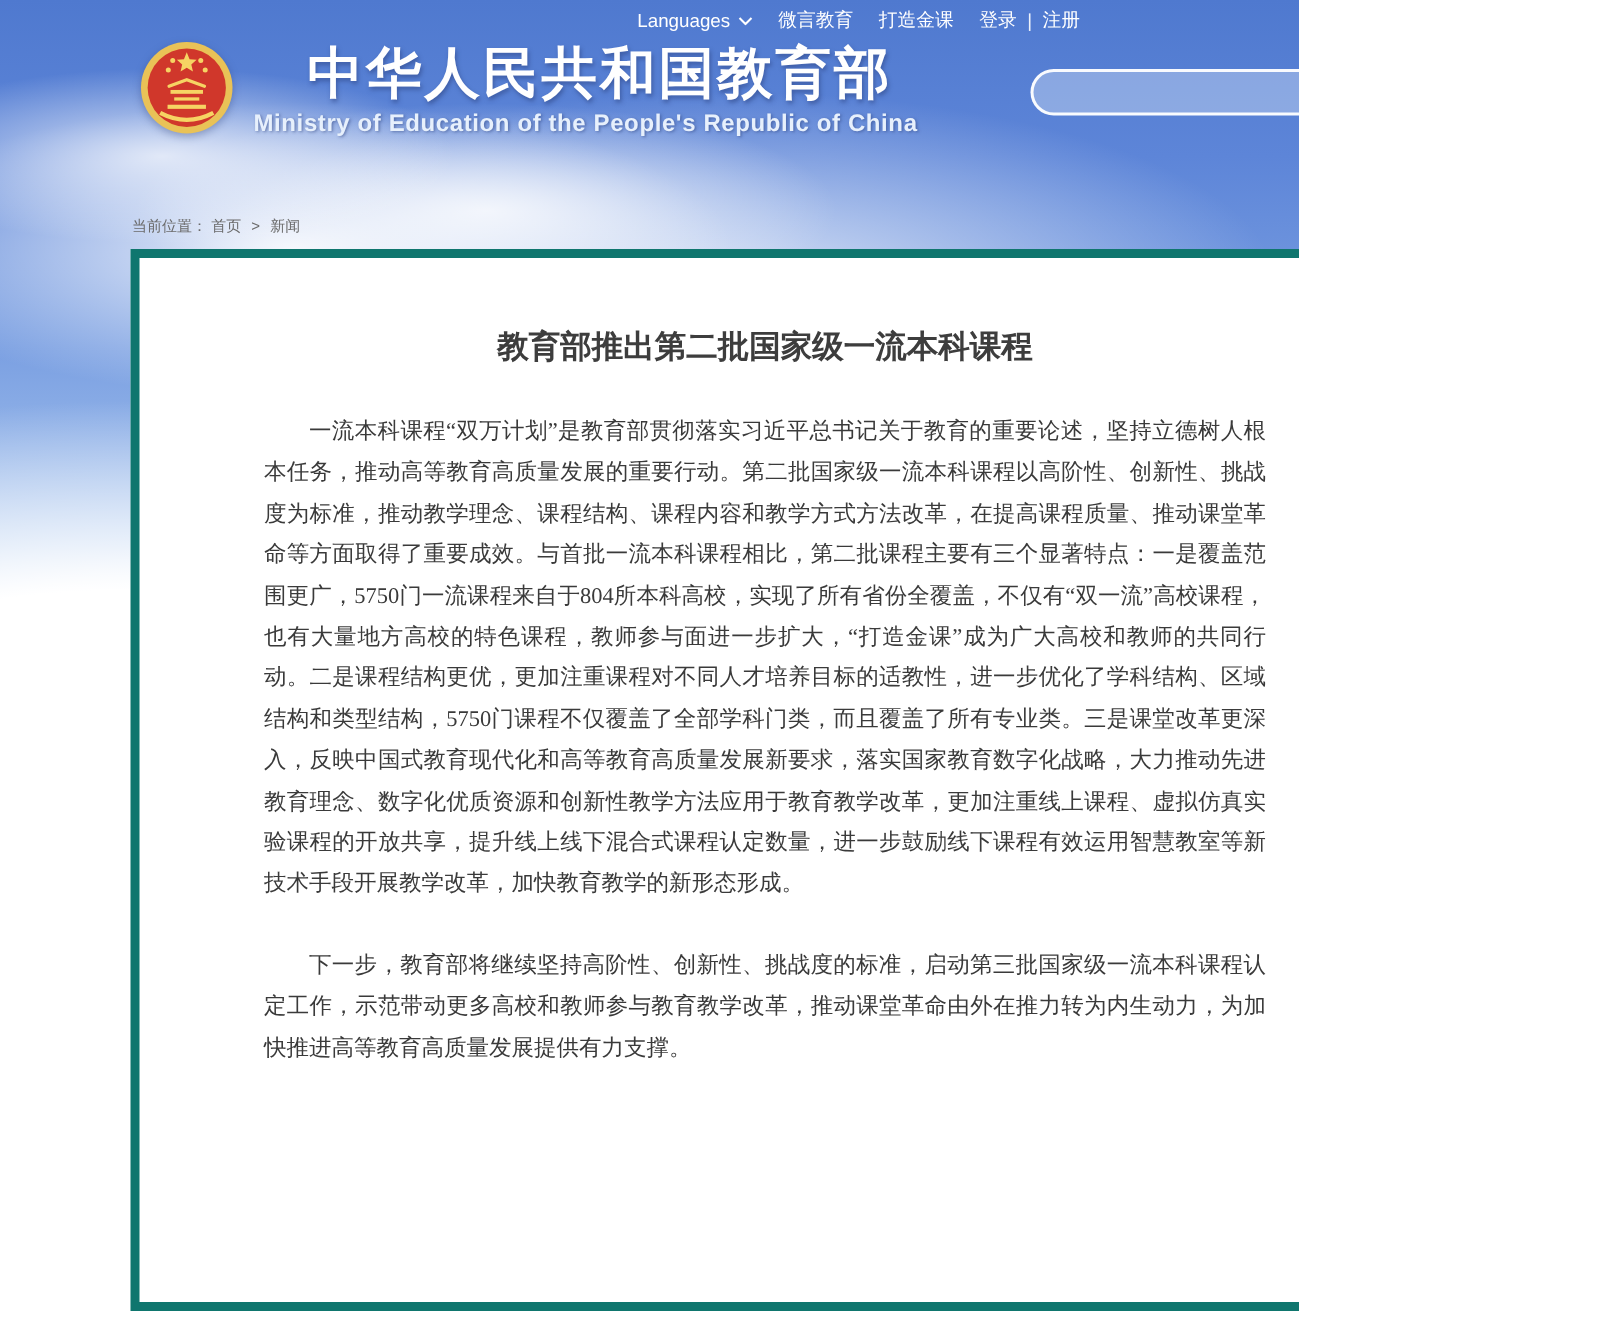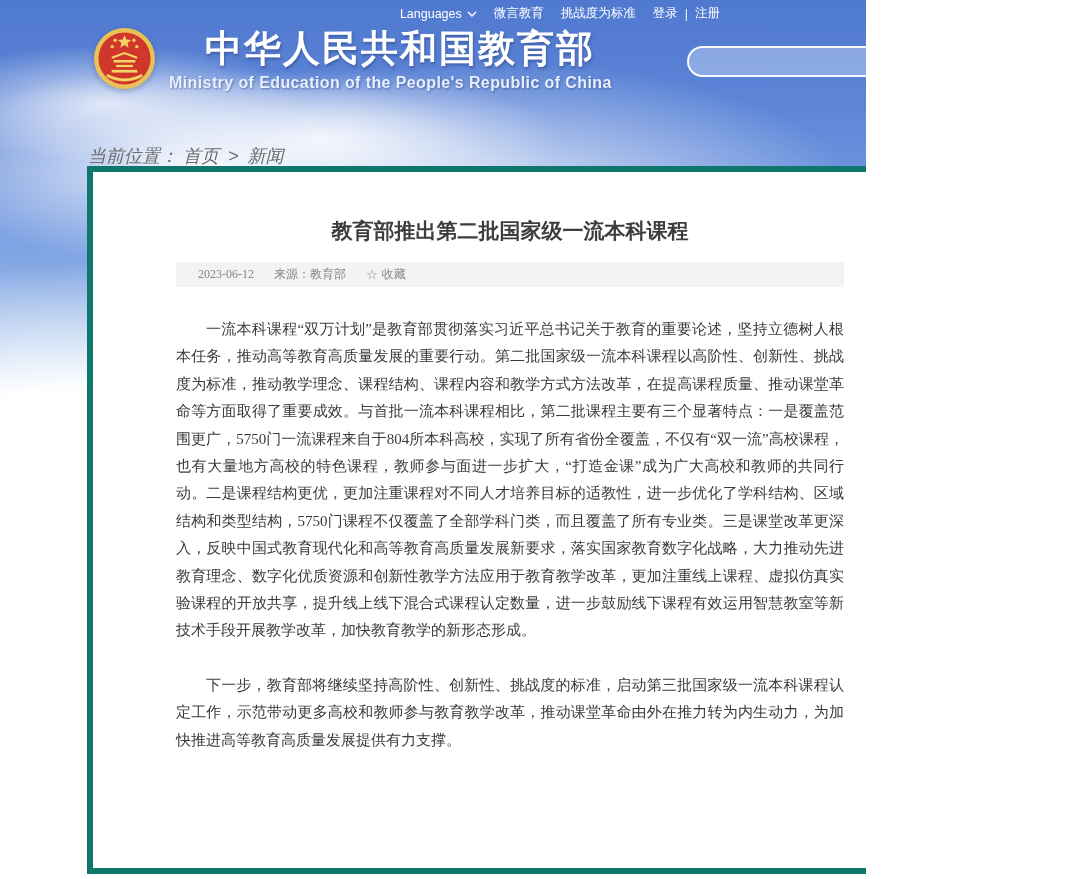--- a/index.html
+++ b/index.html
@@ -47,21 +47,21 @@
 
   
   .searchbox{position:absolute;left:687px;top:46px;width:244px;height:27px;z-index:3;
     border:2px solid rgba(255,255,255,.95);border-radius:16px;
     background:rgba(235,243,252,.35);display:flex;align-items:center;}
   .searchbox input{flex:1;height:100%;border:none;outline:none;background:transparent;
     padding:0 6px 0 14px;font-size:13px;color:#345;}
   .search-btn{border:none;background:transparent;cursor:pointer;padding:0 9px 0 0;display:flex;align-items:center;}
 
   
-  .breadcrumb{position:absolute;left:88px;top:144px;z-index:3;font-size:18px;color:#6b6b6b;font-style:italic;}
+  .breadcrumb{position:absolute;left:88px;top:144px;z-index:3;font-size:10px;color:#6b6b6b;}
   .breadcrumb a{color:#6b6b6b;text-decoration:none;cursor:pointer;}
   .breadcrumb .bc-sep{margin:0 4px;}
 
   
   .card{position:absolute;left:87px;top:166px;width:846px;height:708px;z-index:2;
     background:#ffffff;border:6px solid #0f766e;box-sizing:border-box;font-family:Liberation Serif, serif;}
   .article-title{margin:44px 40px 0;text-align:center;font-size:21px;font-weight:bold;color:#3d3d3d;line-height:30px;}
   .article-inner{margin:0 83px 0 83px;}
   .meta-bar{margin-top:16px;height:25px;background:#f3f3f3;display:flex;align-items:center;gap:20px;
     padding-left:22px;font-size:12px;color:#848484;}
@@ -84,21 +84,21 @@
   <div class="dandelion-stem"></div>
 
   <div class="topnav">
     <span class="nav-item">
       <span>Languages</span>
       <svg width="10" height="6" viewBox="0 0 10 6">
         <polyline points="1,1 5,5 9,1" fill="none" stroke="#ffffff" stroke-width="1.4"></polyline>
       </svg>
     </span>
     <a>微言教育</a>
-    <a>挑战度为标准</a>
+    <a>打造金课</a>
     <a>登录</a>
     <span class="sep">|</span>
     <a>注册</a>
   </div>
 
   <div class="brand">
     <svg class="brand-emblem" width="63" height="63" viewBox="0 0 64 64">
       <circle cx="32" cy="32" r="31" fill="#e9c257"></circle>
       <circle cx="32" cy="32" r="26.5" fill="#d0372b"></circle>
       <polygon fill="#f6d463" points="32,8 33.9,12.7 38.7,13.1 35.1,16.3 36.2,21 32,18.4 27.8,21 28.9,16.3 25.3,13.1 30.1,12.7"></polygon>
@@ -132,28 +132,20 @@
     <span>当前位置：</span>
     <a>首页</a>
     <span class="bc-sep">&gt;</span>
     <a>新闻</a>
   </div>
 
   <div class="card">
     <h1 class="article-title">教育部推出第二批国家级一流本科课程</h1>
 
     <div class="article-inner">
-      <div class="meta-bar">
-        <span>2023-06-12</span>
-        <span><span>来源：</span><span>教育部</span></span>
-        <span class="fav">
-          <span class="star">☆</span>
-          <span>收藏</span>
-        </span>
-      </div>
 
       <div class="article-body">
         <p>一流本科课程“双万计划”是教育部贯彻落实习近平总书记关于教育的重要论述，坚持立德树人根本任务，推动高等教育高质量发展的重要行动。第二批国家级一流本科课程以高阶性、创新性、挑战度为标准，推动教学理念、课程结构、课程内容和教学方式方法改革，在提高课程质量、推动课堂革命等方面取得了重要成效。与首批一流本科课程相比，第二批课程主要有三个显著特点：一是覆盖范围更广，5750门一流课程来自于804所本科高校，实现了所有省份全覆盖，不仅有“双一流”高校课程，也有大量地方高校的特色课程，教师参与面进一步扩大，“打造金课”成为广大高校和教师的共同行动。二是课程结构更优，更加注重课程对不同人才培养目标的适教性，进一步优化了学科结构、区域结构和类型结构，5750门课程不仅覆盖了全部学科门类，而且覆盖了所有专业类。三是课堂改革更深入，反映中国式教育现代化和高等教育高质量发展新要求，落实国家教育数字化战略，大力推动先进教育理念、数字化优质资源和创新性教学方法应用于教育教学改革，更加注重线上课程、虚拟仿真实验课程的开放共享，提升线上线下混合式课程认定数量，进一步鼓励线下课程有效运用智慧教室等新技术手段开展教学改革，加快教育教学的新形态形成。</p>
         <p>下一步，教育部将继续坚持高阶性、创新性、挑战度的标准，启动第三批国家级一流本科课程认定工作，示范带动更多高校和教师参与教育教学改革，推动课堂革命由外在推力转为内生动力，为加快推进高等教育高质量发展提供有力支撑。</p>
       </div>
     </div>
   </div>
 
 </div>
 

